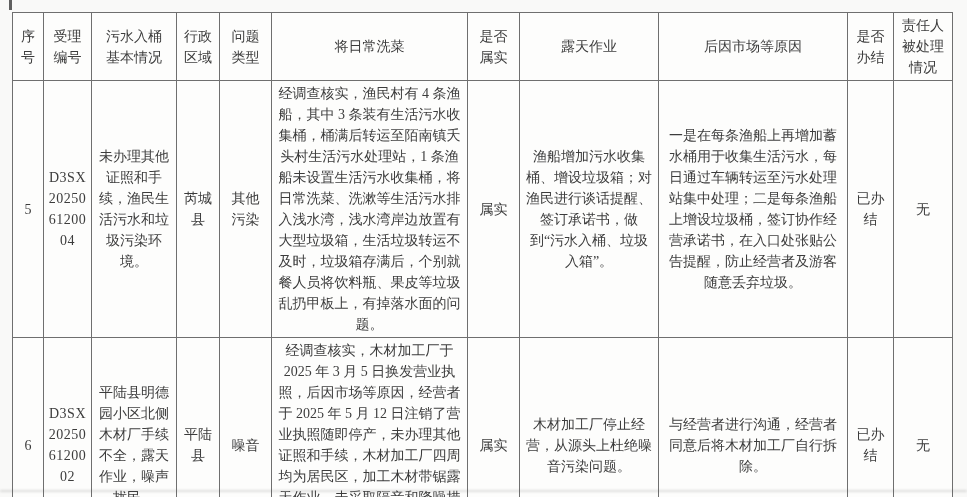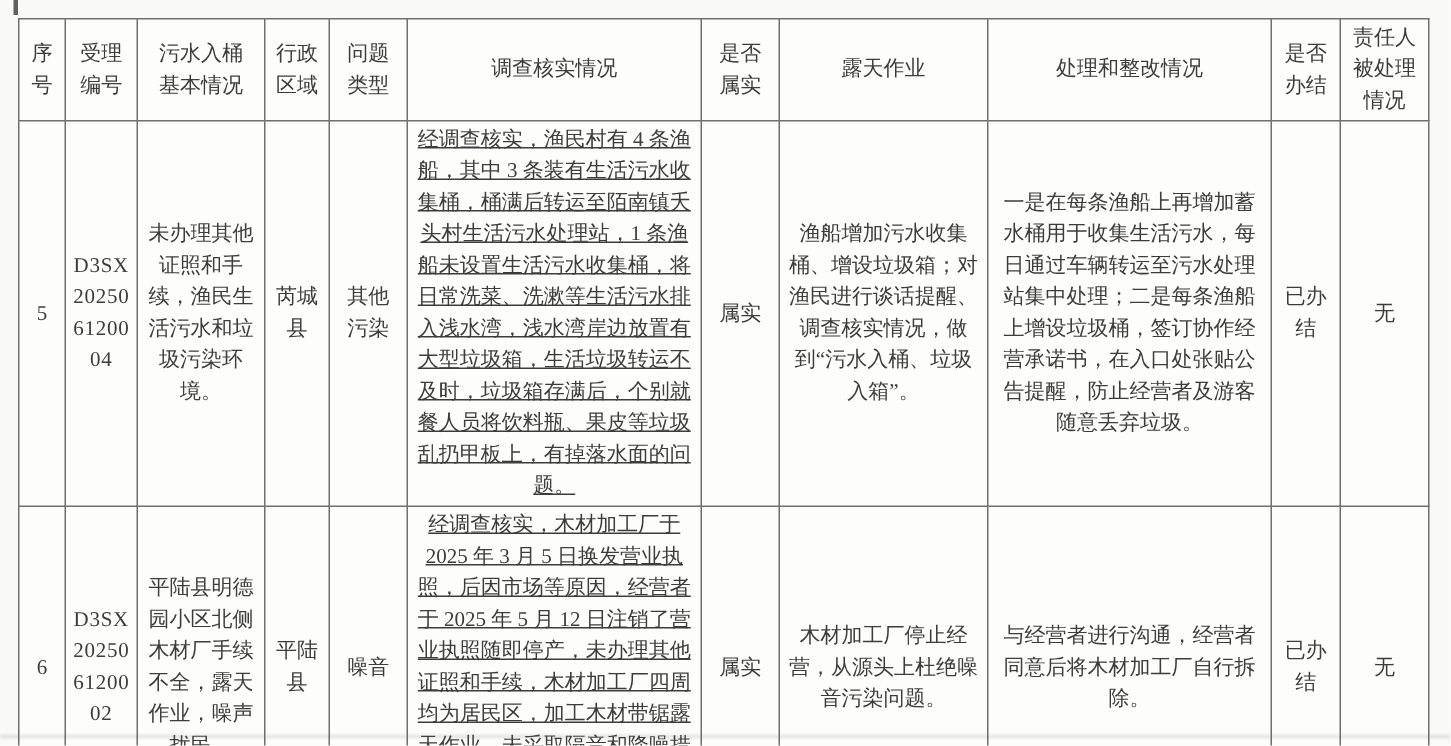--- a/index.html
+++ b/index.html
@@ -57,21 +57,20 @@
     margin-top: 40px;
   }
   td.issue-cell {
     font-size: 13.5px;
     line-height: 1.75;
     padding: 4px 6px;
   }
   td.invest-cell {
     font-size: 13.5px;
     line-height: 1.52;
-    text-decoration: underline;
   }
   
   .corner-artifact {
     position: absolute;
     left: 9px;
     top: 0;
     width: 3px;
     height: 10px;
     background: #3a3a3a;
     opacity: 0.8;
@@ -112,46 +111,46 @@
       <th class="pre">序
 号</th>
       <th class="pre">受理
 编号</th>
       <th class="pre">污水入桶
 基本情况</th>
       <th class="pre">行政
 区域</th>
       <th class="pre">问题
 类型</th>
-      <th class="pre">调查核实情况</th>
+      <th class="pre">将日常洗菜</th>
       <th class="pre">是否
 属实</th>
       <th class="pre">露天作业</th>
-      <th class="pre">处理和整改情况</th>
+      <th class="pre">后因市场等原因</th>
       <th class="pre">是否
 办结</th>
       <th class="pre">责任人
 被处理
 情况</th>
     </tr>
 
     <tr class="row-5">
       <td>5</td>
       <td class="pre case-no">D3SX
 20250
 61200
 04</td>
       <td class="just issue-cell">未办理其他证照和手续，渔民生活污水和垃圾污染环境。</td>
       <td class="pre">芮城
 县</td>
       <td class="pre">其他
 污染</td>
       <td class="just invest-cell">经调查核实，渔民村有 4 条渔船，其中 3 条装有生活污水收集桶，桶满后转运至陌南镇夭头村生活污水处理站，1 条渔船未设置生活污水收集桶，将日常洗菜、洗漱等生活污水排入浅水湾，浅水湾岸边放置有大型垃圾箱，生活垃圾转运不及时，垃圾箱存满后，个别就餐人员将饮料瓶、果皮等垃圾乱扔甲板上，有掉落水面的问题。</td>
       <td>属实</td>
-      <td class="just">渔船增加污水收集桶、增设垃圾箱；对渔民进行谈话提醒、调查核实情况，做到“污水入桶、垃圾入箱”。</td>
+      <td class="just">渔船增加污水收集桶、增设垃圾箱；对渔民进行谈话提醒、签订承诺书，做到“污水入桶、垃圾入箱”。</td>
       <td class="just">一是在每条渔船上再增加蓄水桶用于收集生活污水，每日通过车辆转运至污水处理站集中处理；二是每条渔船上增设垃圾桶，签订协作经营承诺书，在入口处张贴公告提醒，防止经营者及游客随意丢弃垃圾。</td>
       <td class="pre">已办
 结</td>
       <td>无</td>
     </tr>
 
     <tr class="row-6">
       <td>6</td>
       <td class="pre case-no">D3SX
 20250

